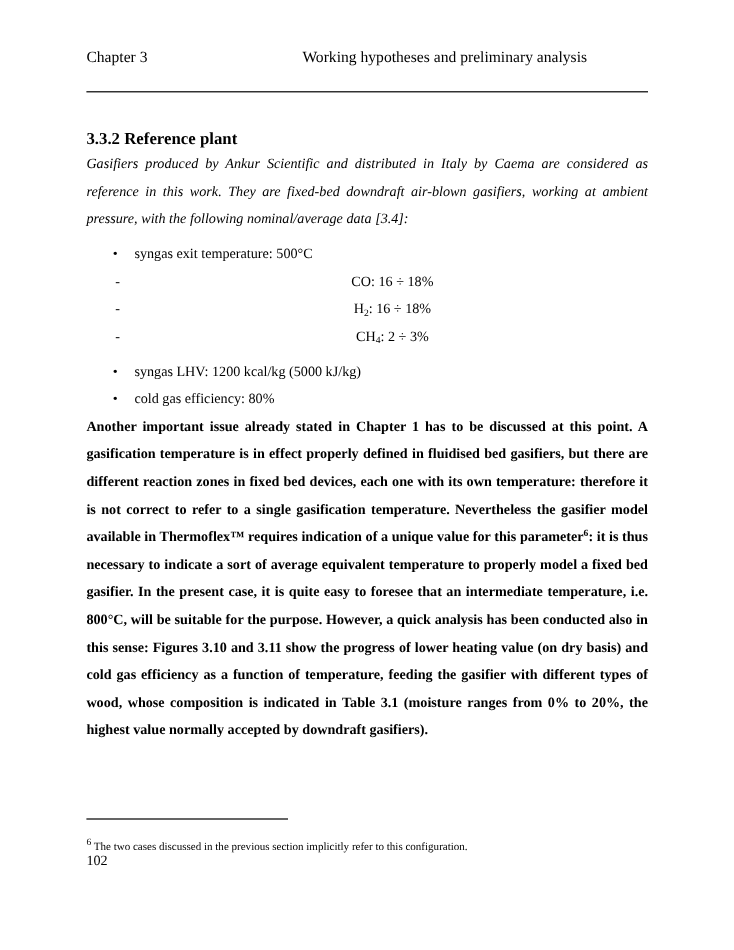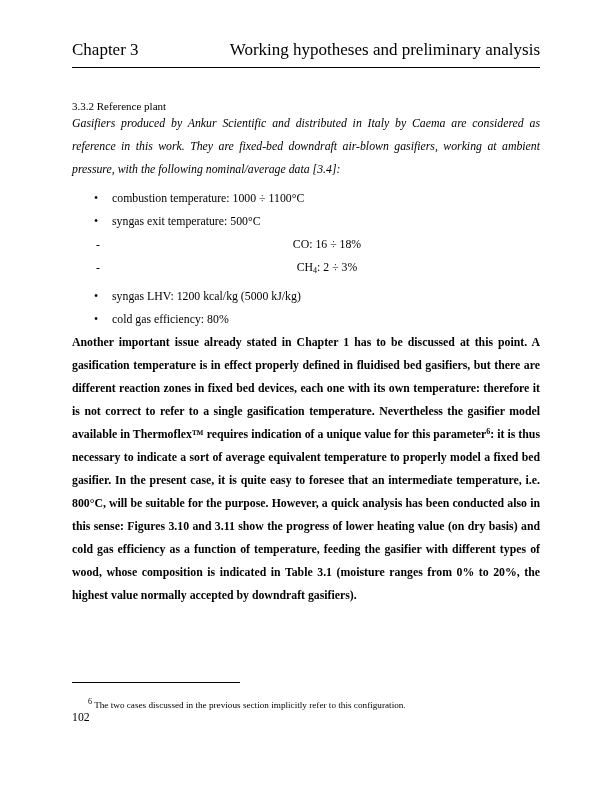--- a/index.html
+++ b/index.html
@@ -20,38 +20,38 @@
     top: 0; left: 0;
     width: 612px;
     height: 792px;
     box-sizing: border-box;
     padding: 36px 72px 36px 72px;
   }
   .header {
     display: flex;
     justify-content: flex-start;
     align-items: baseline;
-    font-size: 17px;
+    font-size: 13px;
     padding-top: 4px;
-    padding-bottom: 7px;
+    padding-bottom: 20px;
     border-bottom: 1px solid #000;
     margin-bottom: 0px;
   }
   .header-left {
     width: 180px;
     white-space: nowrap;
   }
   .header-right {
     flex: 1;
     text-align: left;
     white-space: nowrap;
   }
   .section-title {
-    font-size: 11px;
-    font-weight: normal;
+    font-size: 14px;
+    font-weight: bold;
     margin-top: 32px;
     margin-bottom: 0;
   }
   p.body {
     font-size: 11.8px;
     line-height: 1.95;
     text-align: justify;
     margin: 0;
   }
   .para-gap {
@@ -101,21 +101,21 @@
   sup { font-size: 8px; vertical-align: 4px; }
   .footnote-rule {
     position: absolute;
     left: 72px;
     top: 682px;
     width: 168px;
     border-top: 1px solid #000;
   }
   .footnote {
     position: absolute;
-    left: 88px;
+    left: 72px;
     top: 696px;
     width: 468px;
     font-size: 9.2px;
     line-height: 1.5;
   }
   .page-number {
     position: absolute;
     left: 72px;
     top: 710px;
     font-size: 11.8px;
@@ -129,26 +129,26 @@
   <div class="header">
     <div class="header-left">Chapter 3</div>
     <div class="header-right">Working hypotheses and preliminary analysis</div>
   </div>
 
   <div class="section-title">3.3.2 Reference plant</div>
 
   <p class="body para-gap">Gasifiers produced by Ankur Scientific and distributed in Italy by Caema are considered as reference in this work. They are fixed-bed downdraft air-blown gasifiers, working at ambient pressure, with the following nominal/average data [3.4]:</p>
 
   <ul class="bullets">
-    <li>combustion temperature: 1000 ÷ 1100°C</li>
     <li>syngas exit temperature: 500°C</li>
   </ul>
 
   <ul class="sub">
     <li>CO: 16 ÷ 18%</li>
+    <li><span>H</span><sub>2</sub><span>: 16 ÷ 18%</span></li>
     <li><span>CH</span><sub>4</sub><span>: 2 ÷ 3%</span></li>
   </ul>
 
   <ul class="bullets">
     <li>syngas LHV: 1200 kcal/kg (5000 kJ/kg)</li>
     <li>cold gas efficiency: 80%</li>
   </ul>
 
   <p class="body after-bullets"><span>Another important issue already stated in Chapter 1 has to be discussed at this point. A gasification temperature is in effect properly defined in fluidised bed gasifiers, but there are different reaction zones in fixed bed devices, each one with its own temperature: therefore it is not correct to refer to a single gasification temperature. Nevertheless the gasifier model available in Thermoflex™ requires indication of a unique value for this parameter</span><sup>6</sup><span>: it is thus necessary to indicate a sort of average equivalent temperature to properly model a fixed bed gasifier. In the present case, it is quite easy to foresee that an intermediate temperature, i.e. 800°C, will be suitable for the purpose. However, a quick analysis has been conducted also in this sense: Figures 3.10 and 3.11 show the progress of lower heating value (on dry basis) and cold gas efficiency as a function of temperature, feeding the gasifier with different types of wood, whose composition is indicated in Table 3.1 (moisture ranges from 0% to 20%, the highest value normally accepted by downdraft gasifiers).</span></p>
 

